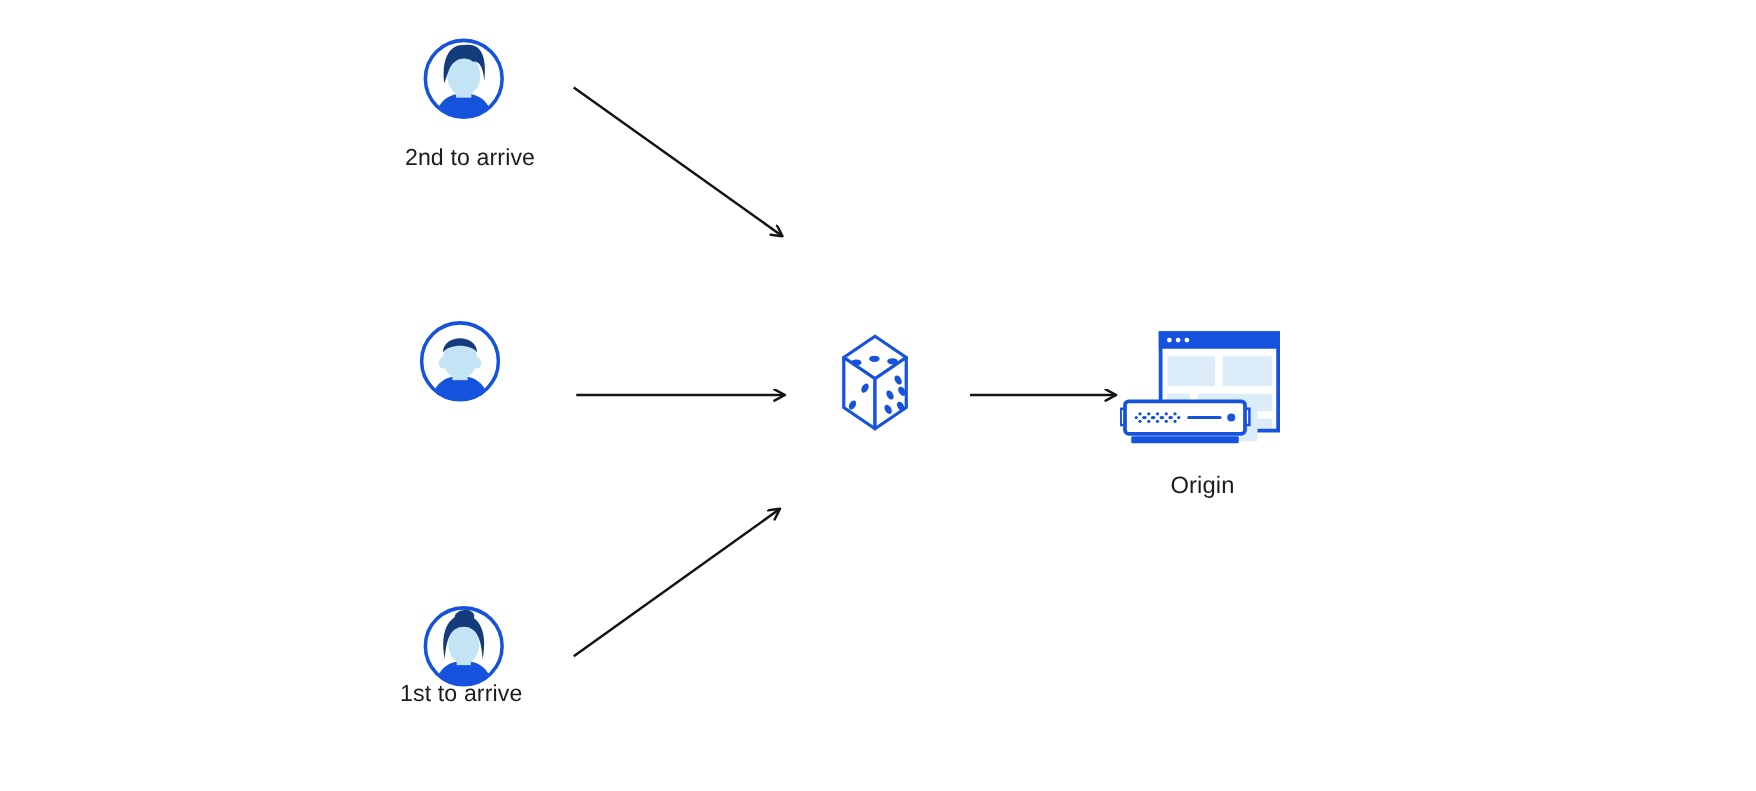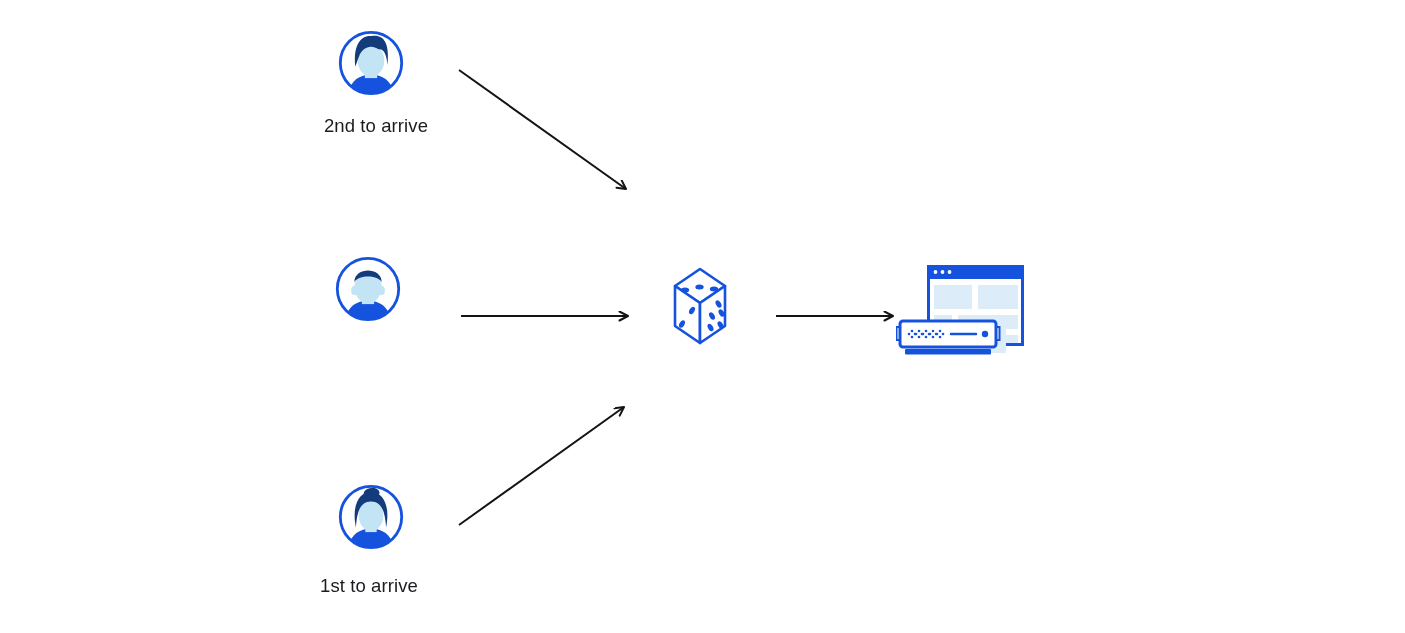--- a/index.html
+++ b/index.html
@@ -94,21 +94,21 @@
         <path class="fb" d="M11,73 C13,55 23,48.5 36,48.5 C49,48.5 59,55 61,73 Z"></path>
         <rect x="30" y="37" width="12" height="15" class="fface"></rect>
         <ellipse cx="36" cy="34.5" rx="13" ry="16.5" class="fface"></ellipse>
         <ellipse cx="36.5" cy="11" rx="8.5" ry="5.8" class="fnavy" transform="rotate(-8 36.5 11)"></ellipse>
         <path class="fnavy" d="M20,47 C14.5,19 27,8.5 36,9.5 C45,8.5 57.5,19 52,47
                  C51,31 47.5,19.5 36,19.5 C24.5,19.5 21,31 20,47 Z"></path>
       </g>
       <circle cx="36" cy="36" r="32.5" class="fn sb" stroke-width="3"></circle>
     </svg>
   </div>
-  <div class="label" style="left:279px;top:575px;">1st to arrive</div>
+  <div class="label" style="left:279px;top:544px;">1st to arrive</div>
 
   <div class="node" style="left:672px;top:266px;">
     <svg width="56" height="80" viewBox="0 0 56 80">
       <g class="fw sb" stroke-width="2.6" stroke-linejoin="round">
         <polygon points="28,3 53,20 28,37 3,20"></polygon>
         <polygon points="3,20 28,37 28,77 3,60"></polygon>
         <polygon points="28,37 53,20 53,60 28,77"></polygon>
       </g>
       <g class="fb">
         <ellipse cx="13" cy="24" rx="4.2" ry="2.5"></ellipse>
@@ -156,14 +156,15 @@
       <use href="#dm" transform="translate(16,73)"></use>
       <use href="#dm" transform="translate(23,73)"></use>
       <use href="#dm" transform="translate(30,73)"></use>
       <use href="#dm" transform="translate(37,73)"></use>
       <use href="#dm" transform="translate(44,73)"></use>
       <line x1="55" y1="73" x2="80" y2="73" class="sb" stroke-width="2.5" stroke-linecap="round"></line>
       <circle cx="89" cy="73" r="3.2" class="fb"></circle>
       <rect x="9" y="88" width="86" height="5.5" rx="1" class="fb"></rect>
     </svg>
   </div>
+  <div class="label origin-label" style="left:872px;top:378px;">Origin</div>
 
 </div>
 
 </body></html>

